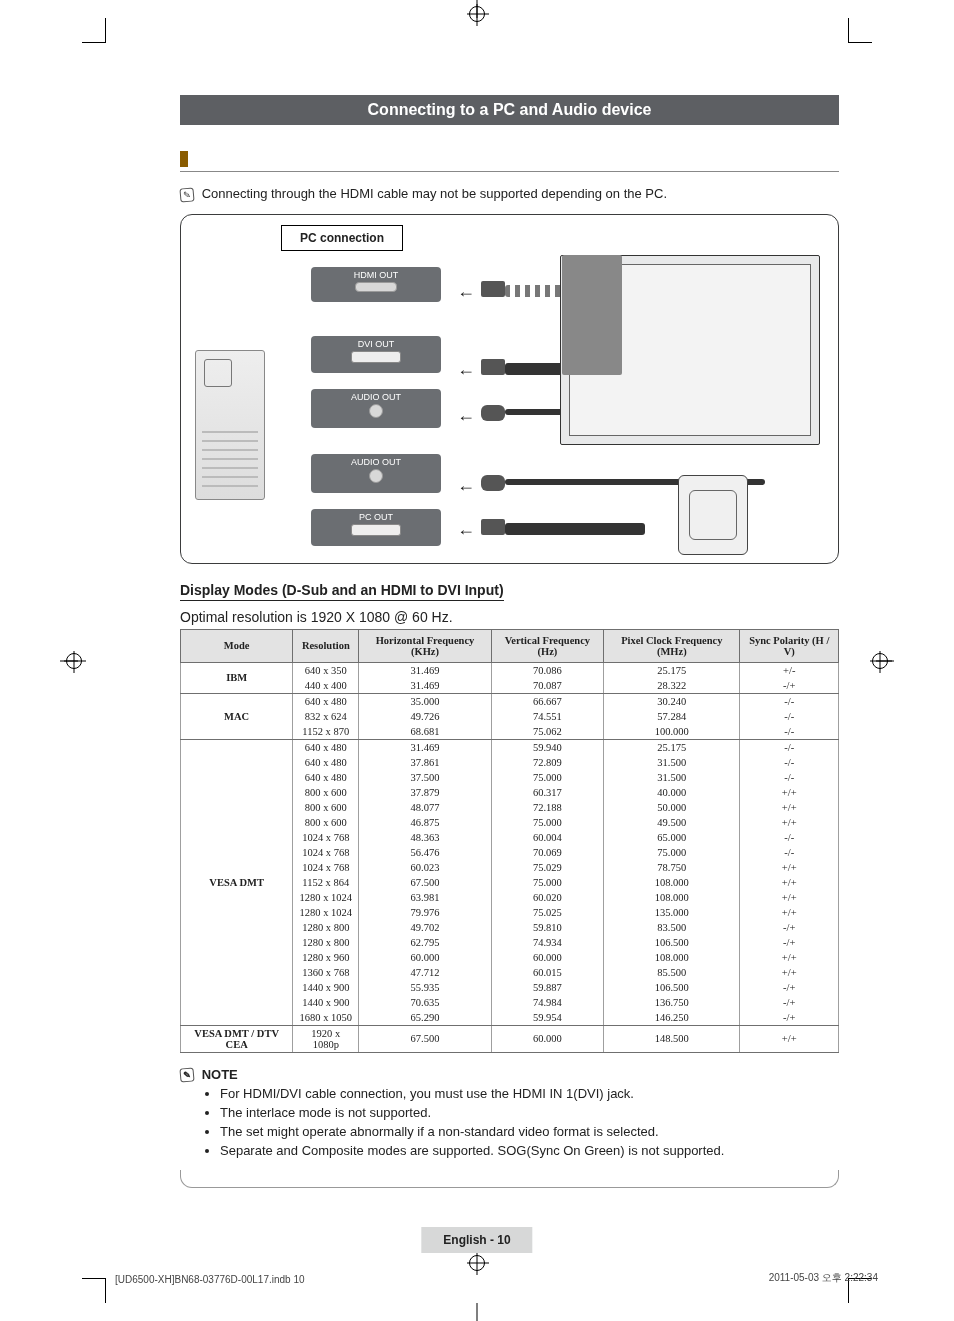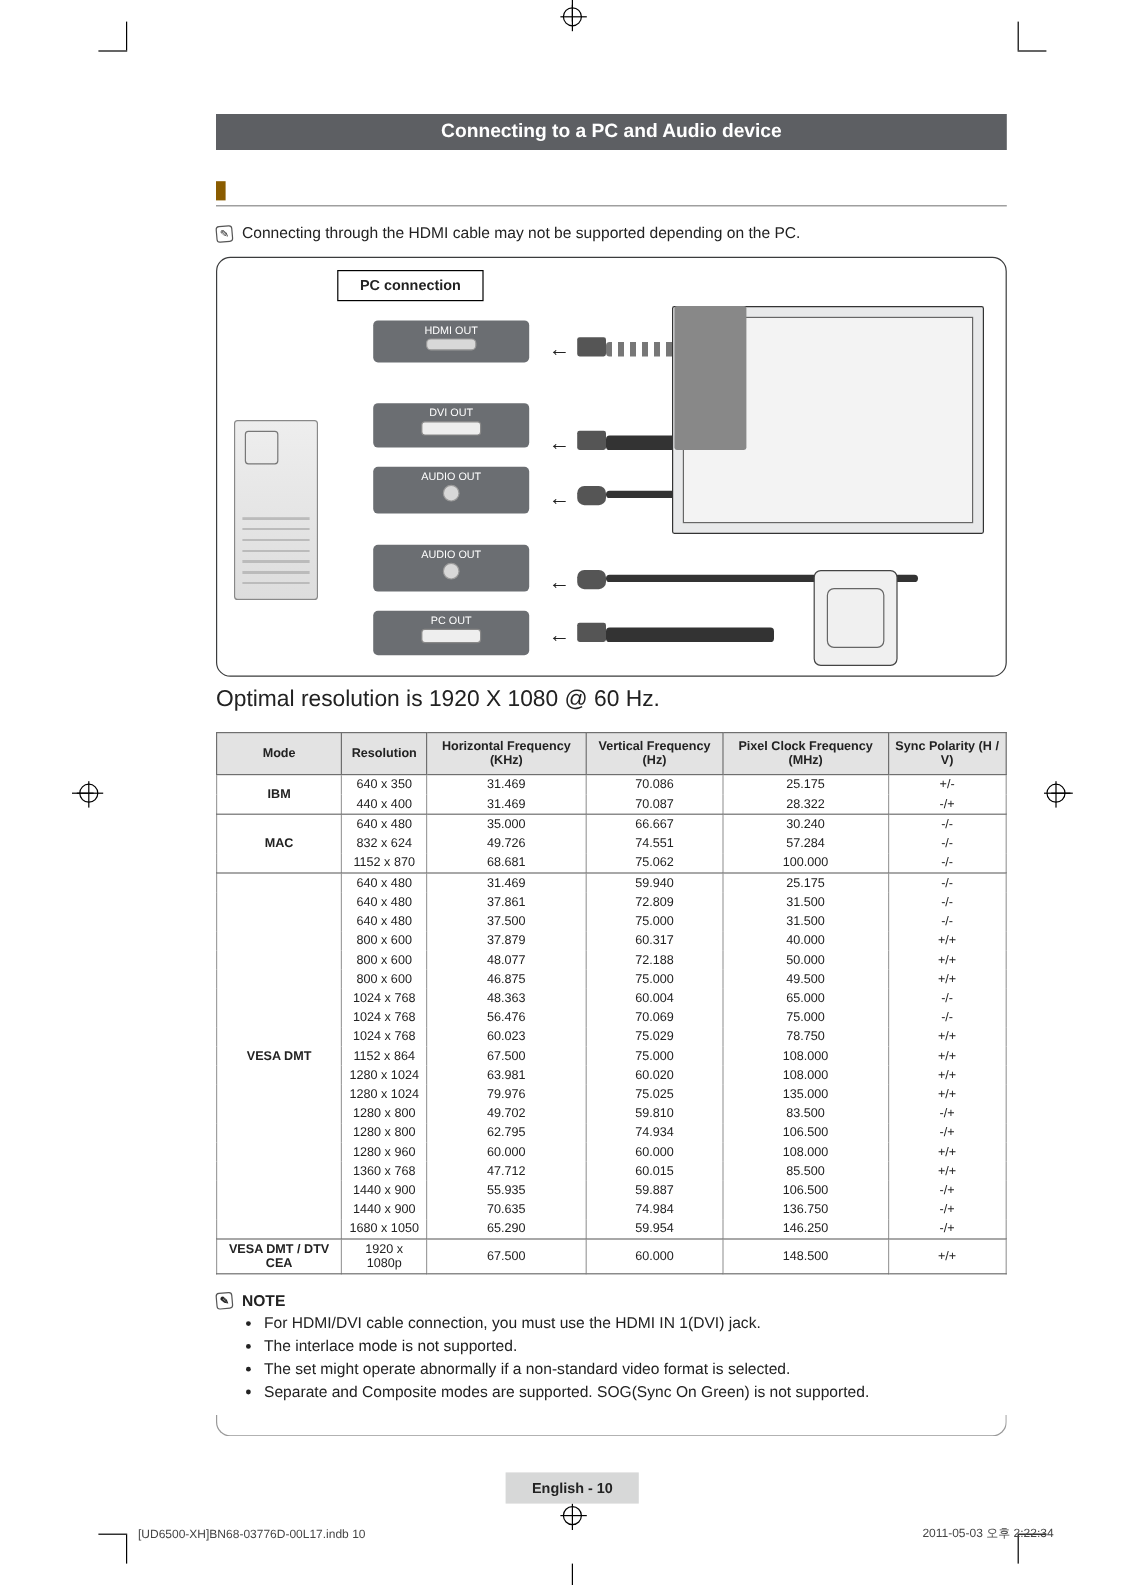--- a/index.html
+++ b/index.html
@@ -40,22 +40,22 @@
   .pcbox { position:absolute; left:14px; top:135px; width:70px; height:150px; border:1px solid #888; border-radius:3px; background:linear-gradient(#eee,#ddd); }
   .pcbox::before { content:""; position:absolute; left:8px; top:8px; width:26px; height:26px; border:1px solid #777; border-radius:3px; }
   .pcbox .slots { position:absolute; left:6px; right:6px; bottom:8px; height:60px;
     background: repeating-linear-gradient(#bbb 0 2px, transparent 2px 9px); }
   .tvpanel { position:absolute; right:18px; top:40px; width:260px; height:190px; border:1px solid #333; background:#e8e9ea; border-radius:2px; }
   .tvpanel-inner { position:absolute; left:8px; right:8px; top:8px; bottom:8px; border:1px solid #666; background:#f3f3f3; }
   .tvconn { position:absolute; left:58%; top:40px; width:60px; height:120px; background:#888; border-radius:2px; }
   .dsub-large { position:absolute; right:90px; bottom:8px; width:70px; height:80px; border:1px solid #444; border-radius:6px; background:#f0f0f0; }
   .dsub-large::before { content:""; position:absolute; left:10px; right:10px; top:14px; bottom:14px; border:1px solid #666; border-radius:6px; }
   .subsec-title { font-weight:bold; font-size:14px; color:#222; margin-top:18px; border-bottom:1px solid #222; padding-bottom:2px; display:inline-block; }
-  .optimal { font-size:19px; margin-top:8px; }
-  table.modes { width:100%; border-collapse:collapse; margin-top:16px; font-size:10.5px; }
+  .optimal { font-size:14px; margin-top:8px; }
+  table.modes { width:100%; border-collapse:collapse; margin-top:4px; font-size:10.5px;font-family:Liberation Serif, serif; }
   table.modes th { background:#e3e3e3; font-weight:bold; padding:5px 4px; border:1px solid #6f6f6f; text-align:center; }
   table.modes td { border:1px solid #9f9f9f; padding:2px 4px; text-align:center; vertical-align:middle; }
   table.modes td.mode { font-weight:bold; }
   table.modes tbody tr td { border-top:none; border-bottom:none; }
   table.modes tbody tr.group-first td { border-top:1px solid #6f6f6f; }
   .note-head { font-weight:bold; font-size:13px; margin-top:14px; }
   ul.notes { margin:4px 0 0 40px; padding:0; font-size:13px; }
   ul.notes li { margin-bottom:4px; }
   .bottom-round { border:1px solid #999; border-top:none; border-radius:0 0 12px 12px; height:18px; margin-top:12px; }
   .page-lang { position:absolute; left:50%; bottom:68px; transform:translateX(-50%); background:#d7d8d8; padding:6px 22px; font-size:12px; font-weight:bold; }
@@ -138,20 +138,21 @@
     <div class="plug" style="left:300px; top:304px;"></div>
     <div class="cable" style="left:324px; top:308px; width:140px;"></div>
 
     <div class="tvpanel">
       <div class="tvpanel-inner"></div>
     </div>
     <div class="tvconn"></div>
     <div class="dsub-large"></div>
   </div>
 
+  <div class="subsec-title">Display Modes (D-Sub and an HDMI to DVI Input)</div>
   <div class="optimal">Optimal resolution is 1920 X 1080 @ 60 Hz.</div>
 
   <table class="modes">
     <thead>
       <tr>
         <th>Mode</th>
         <th>Resolution</th>
         <th>Horizontal Frequency (KHz)</th>
         <th>Vertical Frequency (Hz)</th>
         <th>Pixel Clock Frequency (MHz)</th>

